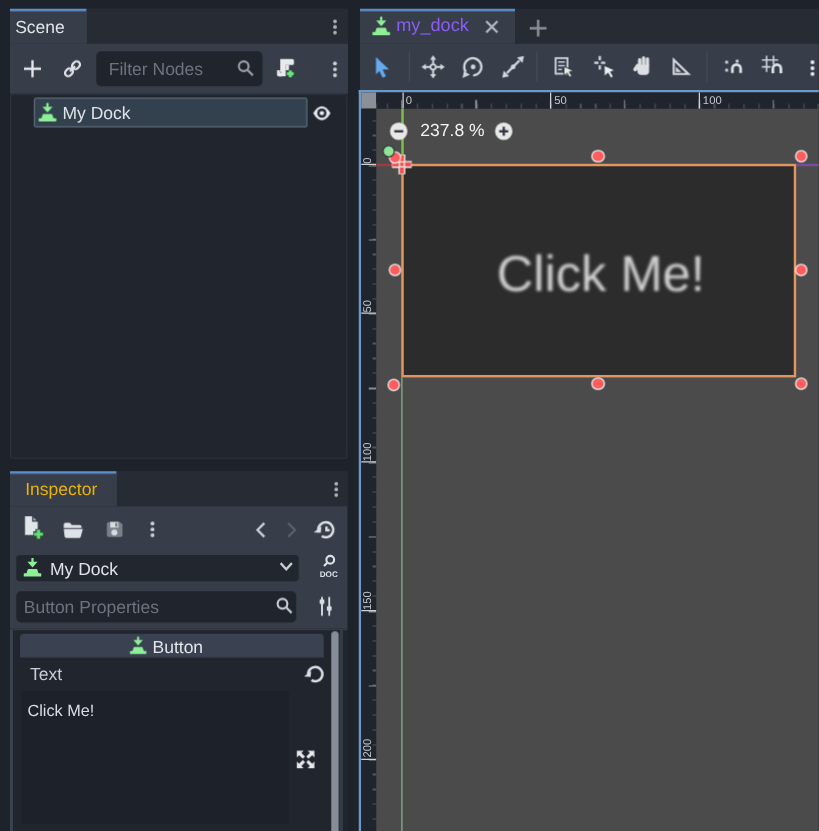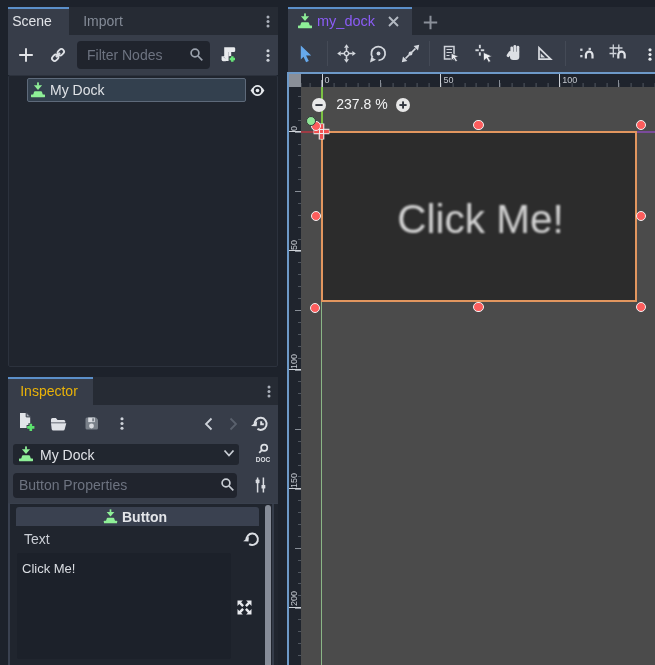--- a/index.html
+++ b/index.html
@@ -7,21 +7,20 @@
   .ic{position:absolute;}
   svg{display:block;overflow:visible;}
 </style></head>
 <body>
 
 <div class="a" style="left:0;top:0;width:655px;height:7px;background:#1d222b"></div>
 
 <div class="a" style="left:8px;top:7px;width:270px;height:28px;background:#262b34">
   <div class="a" style="left:0;top:0;width:61px;height:28px;background:#373d49;border-top:2px solid #5b8fc9;box-sizing:border-box"></div>
   <div class="a" style="left:0;top:0;width:48px;height:28px;line-height:29px;text-align:center;font-size:14px;color:#e2e4e8">Scene</div>
-  <div class="a" style="left:55px;top:0;width:80px;height:28px;line-height:29px;text-align:center;font-size:14px;color:#848b97">Import</div>
   <svg class="ic" style="left:254px;top:8px" width="12" height="13" viewBox="0 0 12 13">
     <g fill="#aab0ba">
         <circle cx="6" cy="2" r="1.5"></circle>
         <circle cx="6" cy="6.5" r="1.5"></circle>
         <circle cx="6" cy="11" r="1.5"></circle>
       </g>
   </svg>
 </div>
 
 <div class="a" style="left:8px;top:35px;width:270px;height:40px;background:#373d49">
@@ -168,21 +167,21 @@
 <div class="a" style="left:272px;top:504px;width:1.5px;height:161px;background:#343b48"></div>
 <div class="a" style="left:16px;top:507px;width:243px;height:19px;background:#3a4150;border-radius:3px 3px 0 0"></div>
 <svg class="ic" style="left:103px;top:509px" width="15" height="15" viewBox="0 0 16 16">
   <g fill="#8eef97">
     <rect x="7.1" y="0.4" width="1.8" height="3.4"></rect>
     <path d="M3.9 3.3h8.2L8 7.9z"></path>
     <path d="M3.1 13.1l.9-3.1q.2-.8 1-.8h6q.8 0 1 .8l.9 3.1z"></path>
     <rect x="1" y="12.6" width="14" height="2.6" rx="0.4"></rect>
   </g>
 </svg>
-<div class="a" style="left:122px;top:507px;height:19px;line-height:20px;font-size:14px;font-weight:bold;color:#e3e5e9">Button</div>
+<div class="a" style="left:122px;top:507px;height:19px;line-height:20px;font-size:14px;font-weight:normal;color:#e3e5e9">Button</div>
 <div class="a" style="left:24px;top:526px;height:26px;line-height:26px;font-size:14px;color:#c9cdd4">Text</div>
 <svg class="ic" style="left:244.5px;top:531.5px" width="15" height="15" viewBox="0 0 15 15">
   <g transform="rotate(-55 7.5 7.5)">
     <path d="M3.4 3.2A5.7 5.7 0 1 1 1.8 7.4" fill="none" stroke="#dcdfe4" stroke-width="2"></path>
     <path d="M0.7 0.9L3.5 5.4l4.2-2.4z" fill="#dcdfe4"></path>
   </g>
 </svg>
 <div class="a" style="left:17px;top:553px;width:214px;height:106px;background:#1c212a;border-radius:2px"></div>
 <div class="a" style="left:22px;top:558.5px;height:20px;line-height:20px;font-size:13px;color:#dadde2">Click Me!</div>
 <svg class="ic" style="left:236.5px;top:600px" width="15" height="15" viewBox="0 0 15 15">

